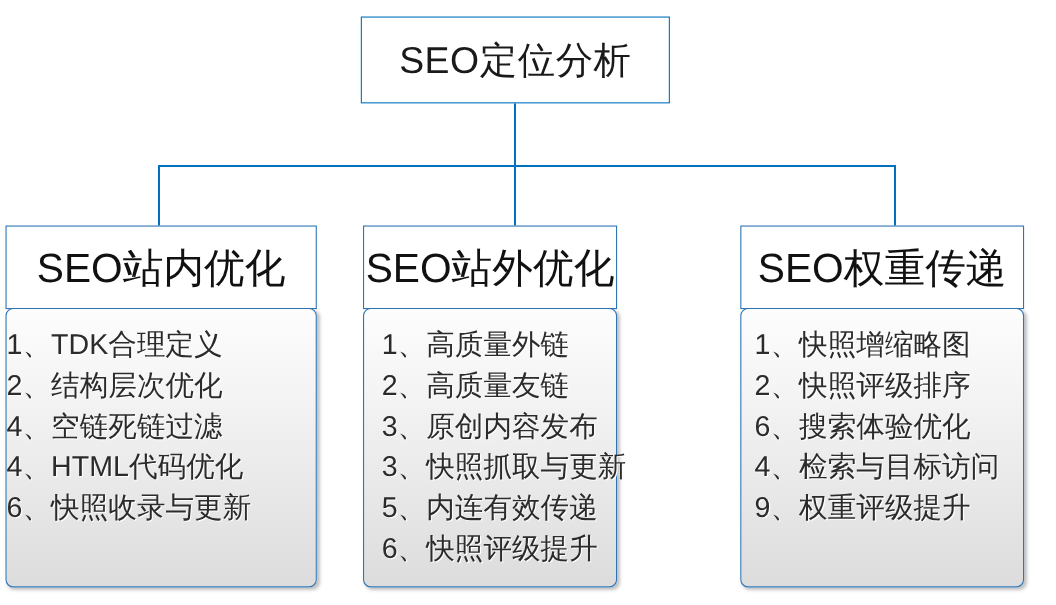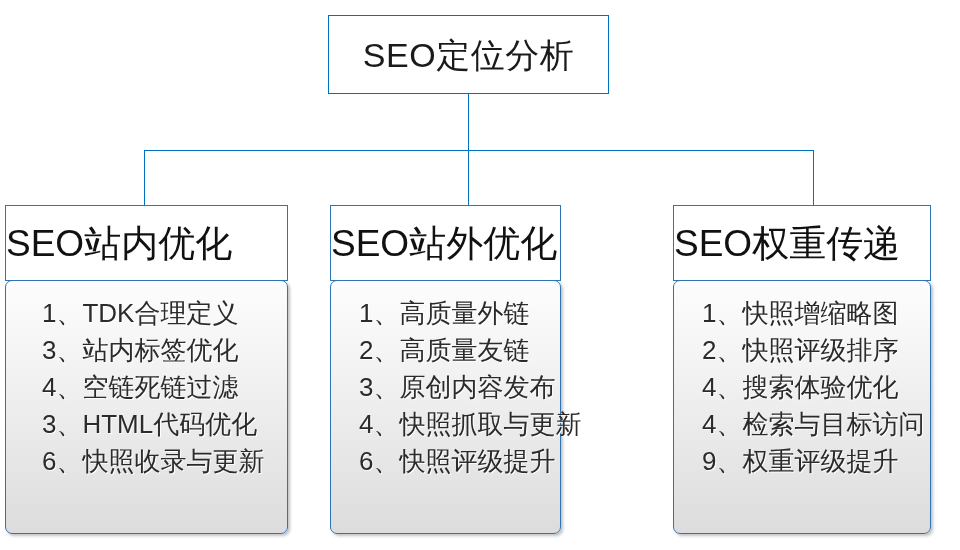--- a/index.html
+++ b/index.html
@@ -67,21 +67,21 @@
   .column.col-1 { left: 330px; width: 231px; }
   .column.col-2 { left: 673px; width: 258px; }
 
   .col-header {
     box-sizing: border-box;
     height: 76px;
     background: #ffffff;
     border: 1.5px solid #2e75b6;
     display: flex;
     align-items: center;
-    justify-content: flex-start;
+    justify-content: center;
   }
   .col-header-label {
     font-size: 37px;
     color: #111111;
     line-height: 1;
     white-space: nowrap;
   }
 
   .col-list {
     box-sizing: border-box;
@@ -89,23 +89,23 @@
     height: 254px;
     border: 1.4px solid #2e75b6;
     border-radius: 7px;
     background: linear-gradient(to bottom, #fdfdfd 0%, #f4f4f4 30%, #e6e6e6 72%, #dcdcdc 100%);
     box-shadow: 2px 2px 3px rgba(120,120,120,0.45);
     padding: 14px 0 10px 0;
     display: flex;
     flex-direction: column;
     align-items: flex-start;
   }
-  .col-list.indent-0 { padding-left: 36px; }
-  .col-list.indent-1 { padding-left: 28px; text-align: right; }
-  .col-list.indent-2 { padding-left: 28px; }
+  .col-list.indent-0 { }
+  .col-list.indent-1 { padding-left: 16px; text-align: right; }
+  .col-list.indent-2 { padding-left: 12px; }
 
   .list-item {
     font-size: 26px;
     line-height: 37px;
     color: #2b2b2b;
     white-space: nowrap;
     text-shadow: 1px 1px 0 rgba(255,255,255,0.95);
   }
 </style>
 </head>
@@ -126,46 +126,47 @@
   <div class="root-box">
     <span class="root-label">SEO定位分析</span>
   </div>
 
   <div class="column col-0">
     <div class="col-header">
       <span class="col-header-label">SEO站内优化</span>
     </div>
     <div class="col-list indent-0">
       <div class="list-item">1、TDK合理定义</div>
-      <div class="list-item">3、站内标签优化</div>
+      <div class="list-item">2、结构层次优化</div>
       <div class="list-item">4、空链死链过滤</div>
-      <div class="list-item">3、HTML代码优化</div>
+      <div class="list-item">4、HTML代码优化</div>
       <div class="list-item">6、快照收录与更新</div>
     </div>
   </div>
 
   <div class="column col-1">
     <div class="col-header">
       <span class="col-header-label">SEO站外优化</span>
     </div>
     <div class="col-list indent-1">
       <div class="list-item">1、高质量外链</div>
       <div class="list-item">2、高质量友链</div>
       <div class="list-item">3、原创内容发布</div>
-      <div class="list-item">4、快照抓取与更新</div>
+      <div class="list-item">3、快照抓取与更新</div>
+      <div class="list-item">5、内连有效传递</div>
       <div class="list-item">6、快照评级提升</div>
     </div>
   </div>
 
   <div class="column col-2">
     <div class="col-header">
       <span class="col-header-label">SEO权重传递</span>
     </div>
     <div class="col-list indent-2">
       <div class="list-item">1、快照增缩略图</div>
       <div class="list-item">2、快照评级排序</div>
-      <div class="list-item">4、搜索体验优化</div>
+      <div class="list-item">6、搜索体验优化</div>
       <div class="list-item">4、检索与目标访问</div>
       <div class="list-item">9、权重评级提升</div>
     </div>
   </div>
 
 </div>
 
 </body></html>

